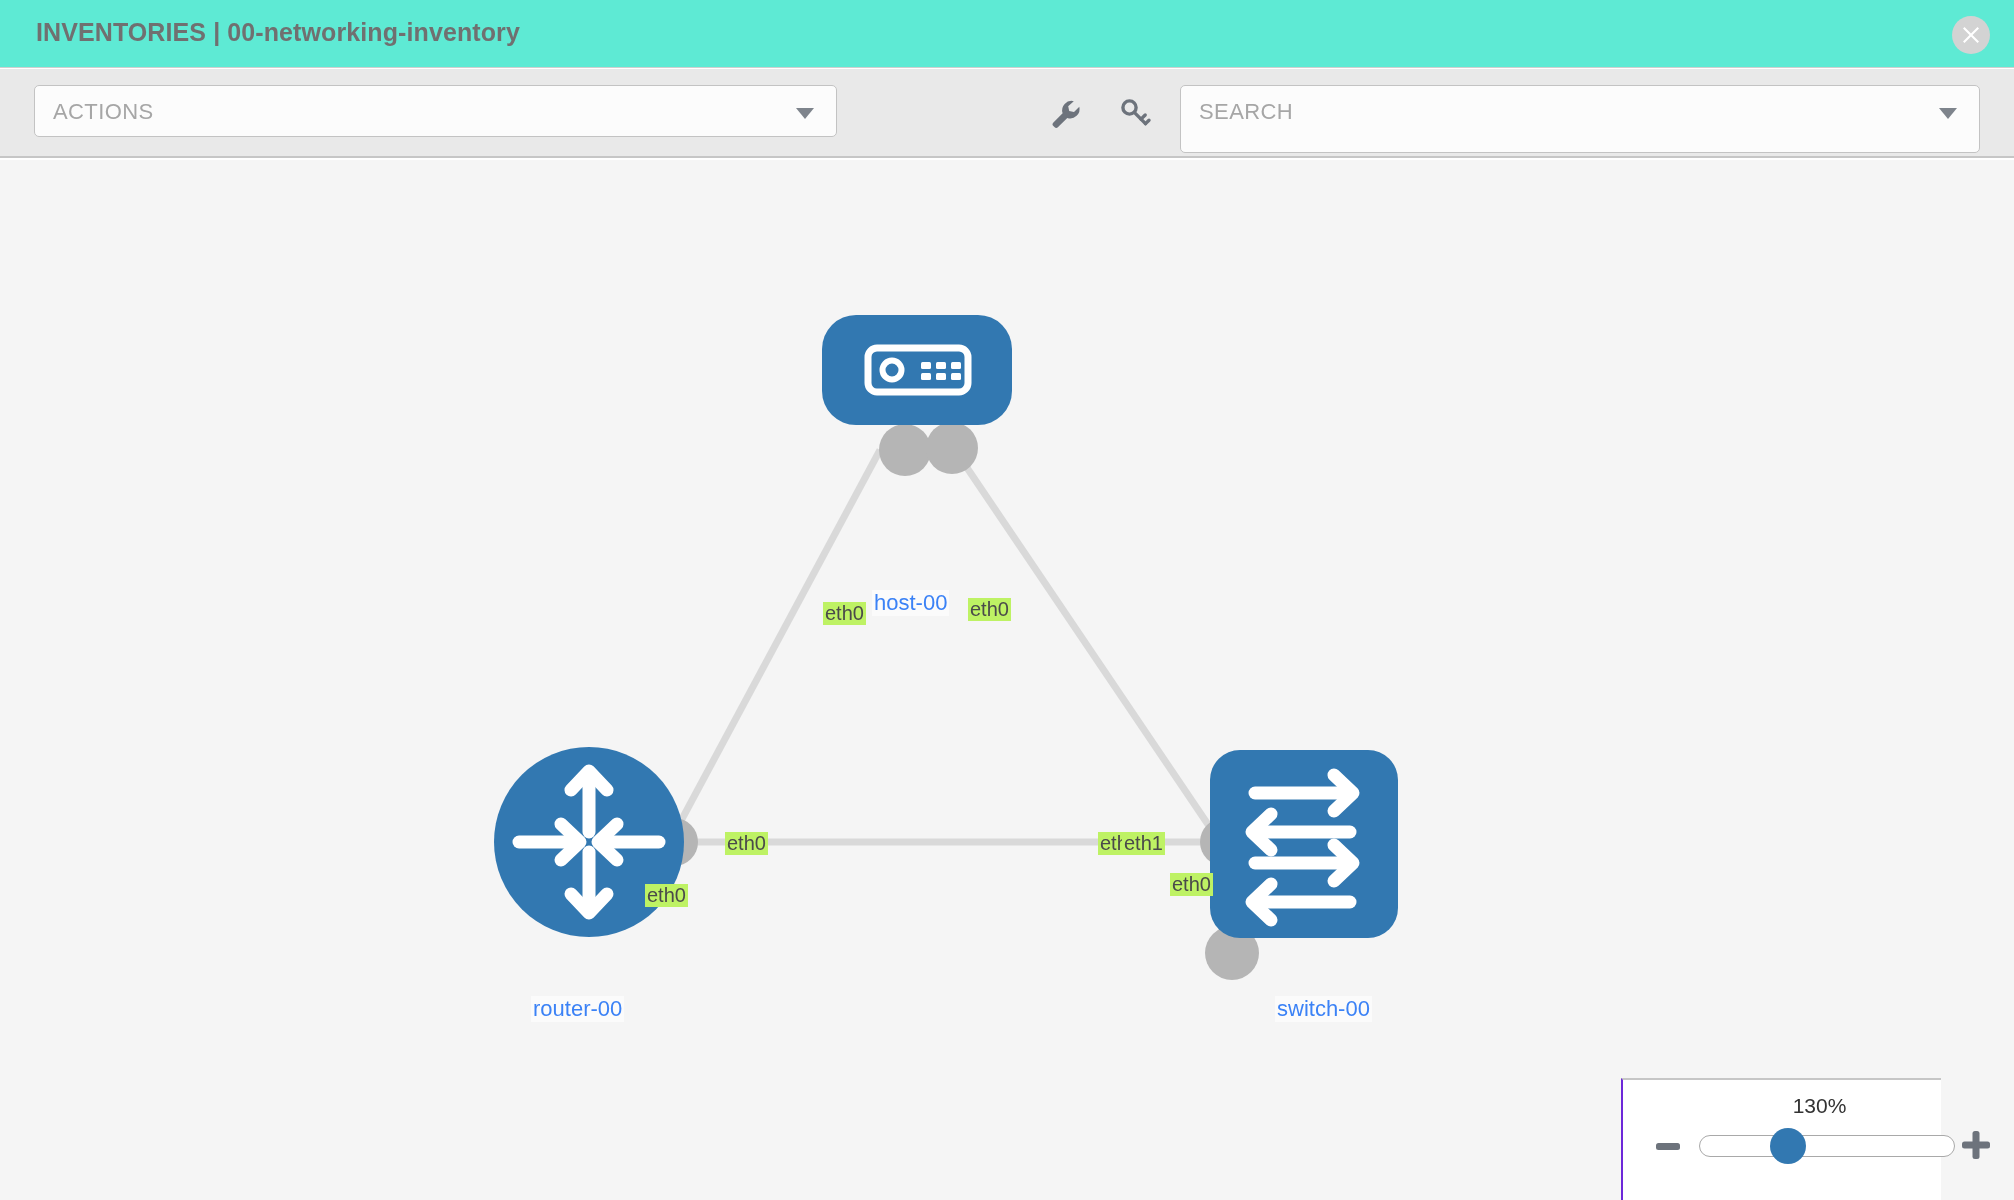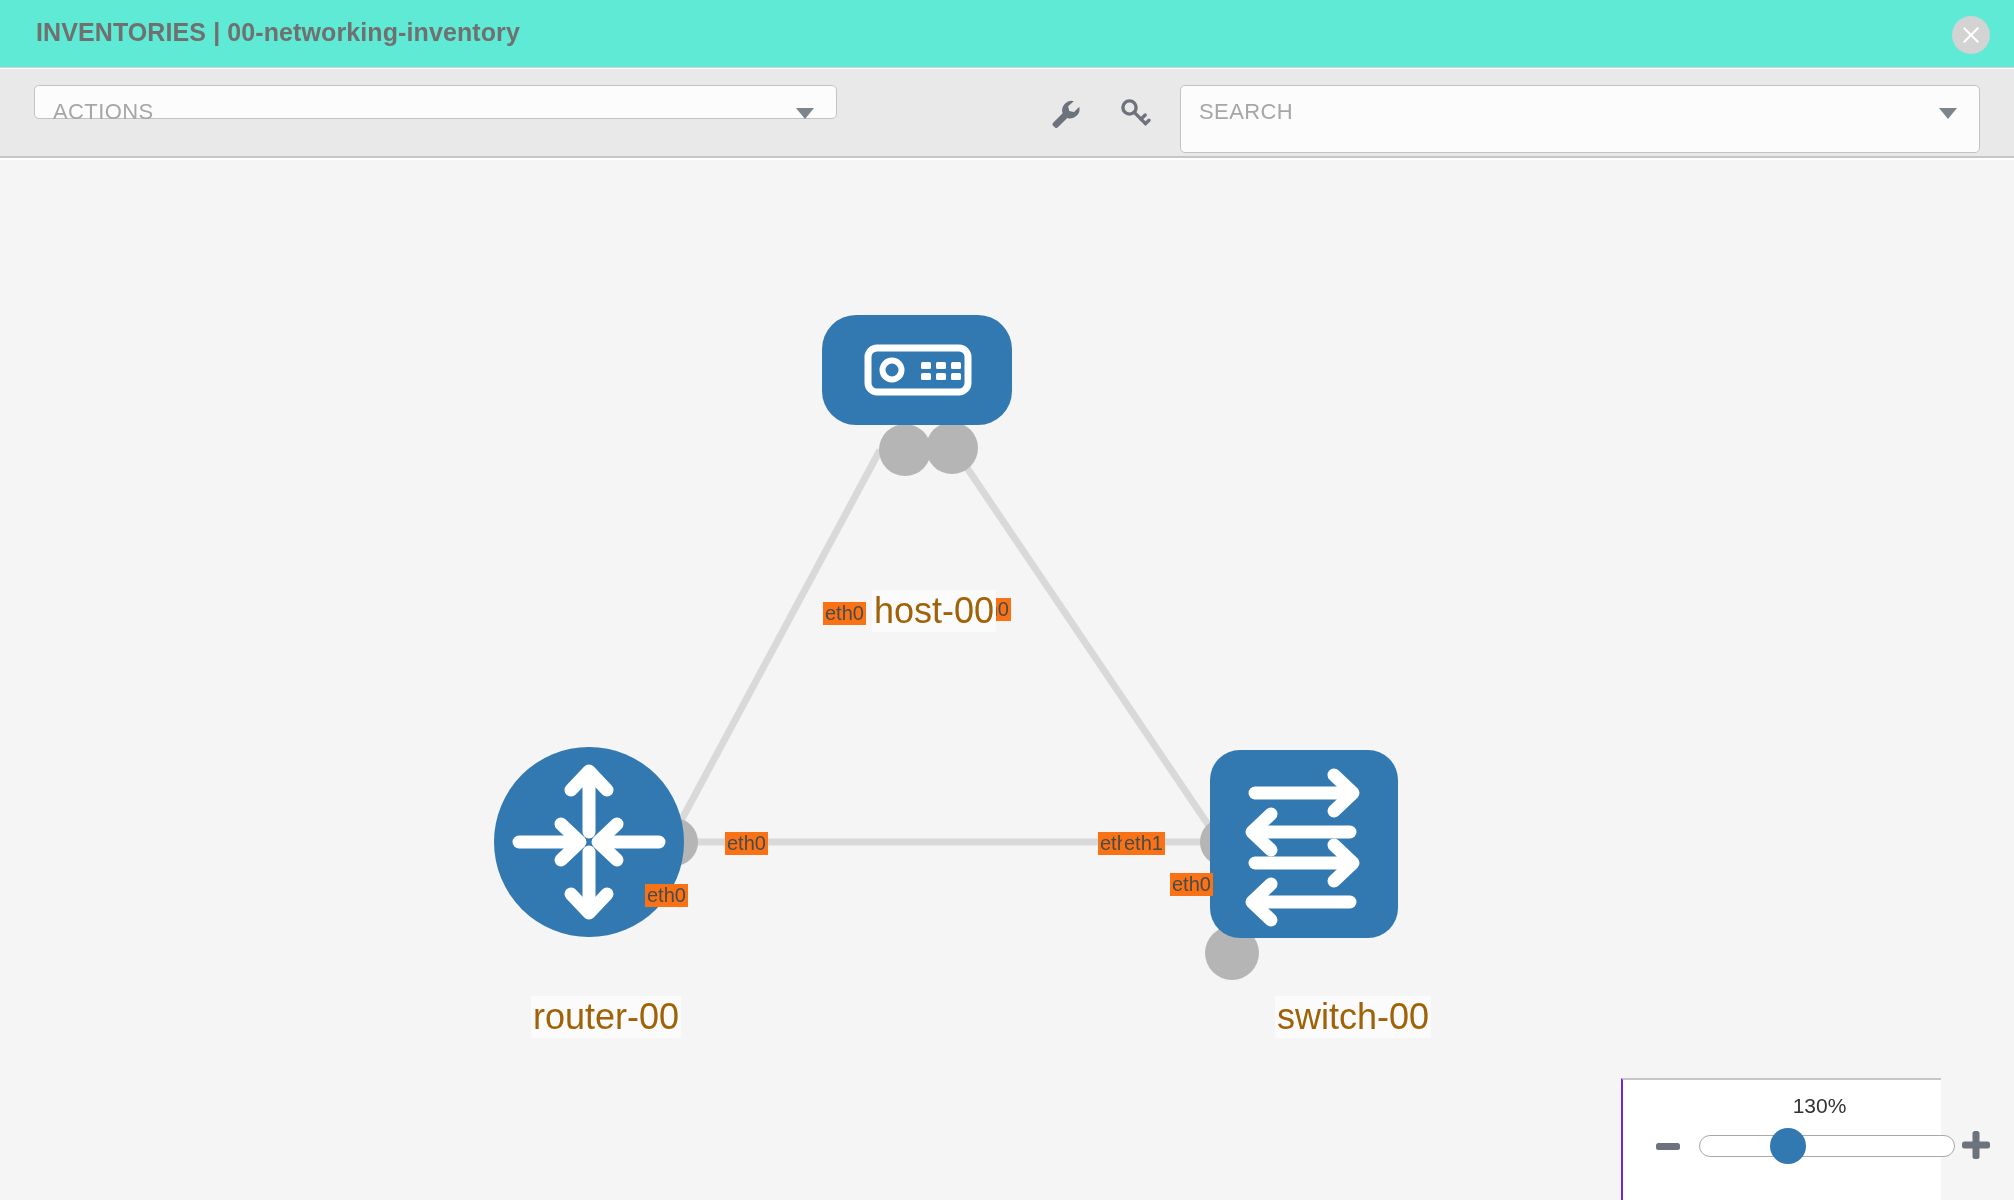--- a/index.html
+++ b/index.html
@@ -48,21 +48,21 @@
   .toolbar {
     position: absolute;
     left: 0; top: 69px;
     width: 2014px; height: 89px;
     background: #e9e9e9;
     border-bottom: 2px solid #c6c6c6;
   }
   .actions-select {
     position: absolute;
     left: 34px; top: 85px;
-    width: 803px; height: 34px;
+    width: 803px; height: 52px;
     background: #fcfcfc;
     border: 1px solid #c3c3c3;
     border-radius: 5px;
     cursor: pointer;
   }
   .actions-label {
     position: absolute;
     left: 18px; top: 13px;
     font-size: 22px;
     color: #a6a6a6;
@@ -112,31 +112,31 @@
   }
   .topology-svg {
     position: absolute;
     left: 0; top: 0;
     width: 2014px; height: 1040px;
   }
 
   
   .node-label {
     position: absolute;
-    font-size: 36px;
-    color: #a16207;
+    font-size: 22px;
+    color: #3b82f6;
     background: #fbfbfb;
     white-space: nowrap;
     padding: 0 2px;
   }
   .iface-label {
     position: absolute;
     font-size: 20px;
     color: #4a4a4a;
-    background: #f97316;
+    background: #bef264;
     white-space: nowrap;
     padding: 0 2px;
   }
 
   
   .zoom-panel {
     position: absolute;
     left: 1621px; top: 1078px;
     width: 320px; height: 122px;
     background: #ffffff;

